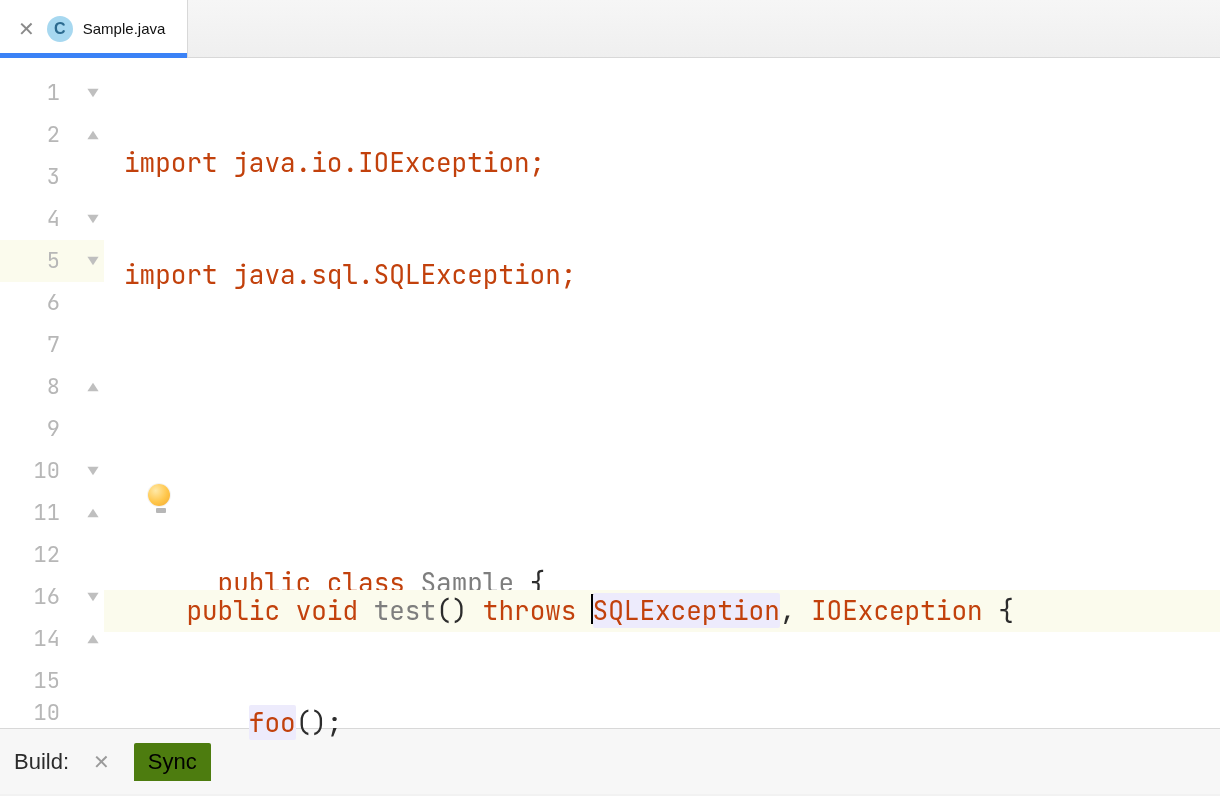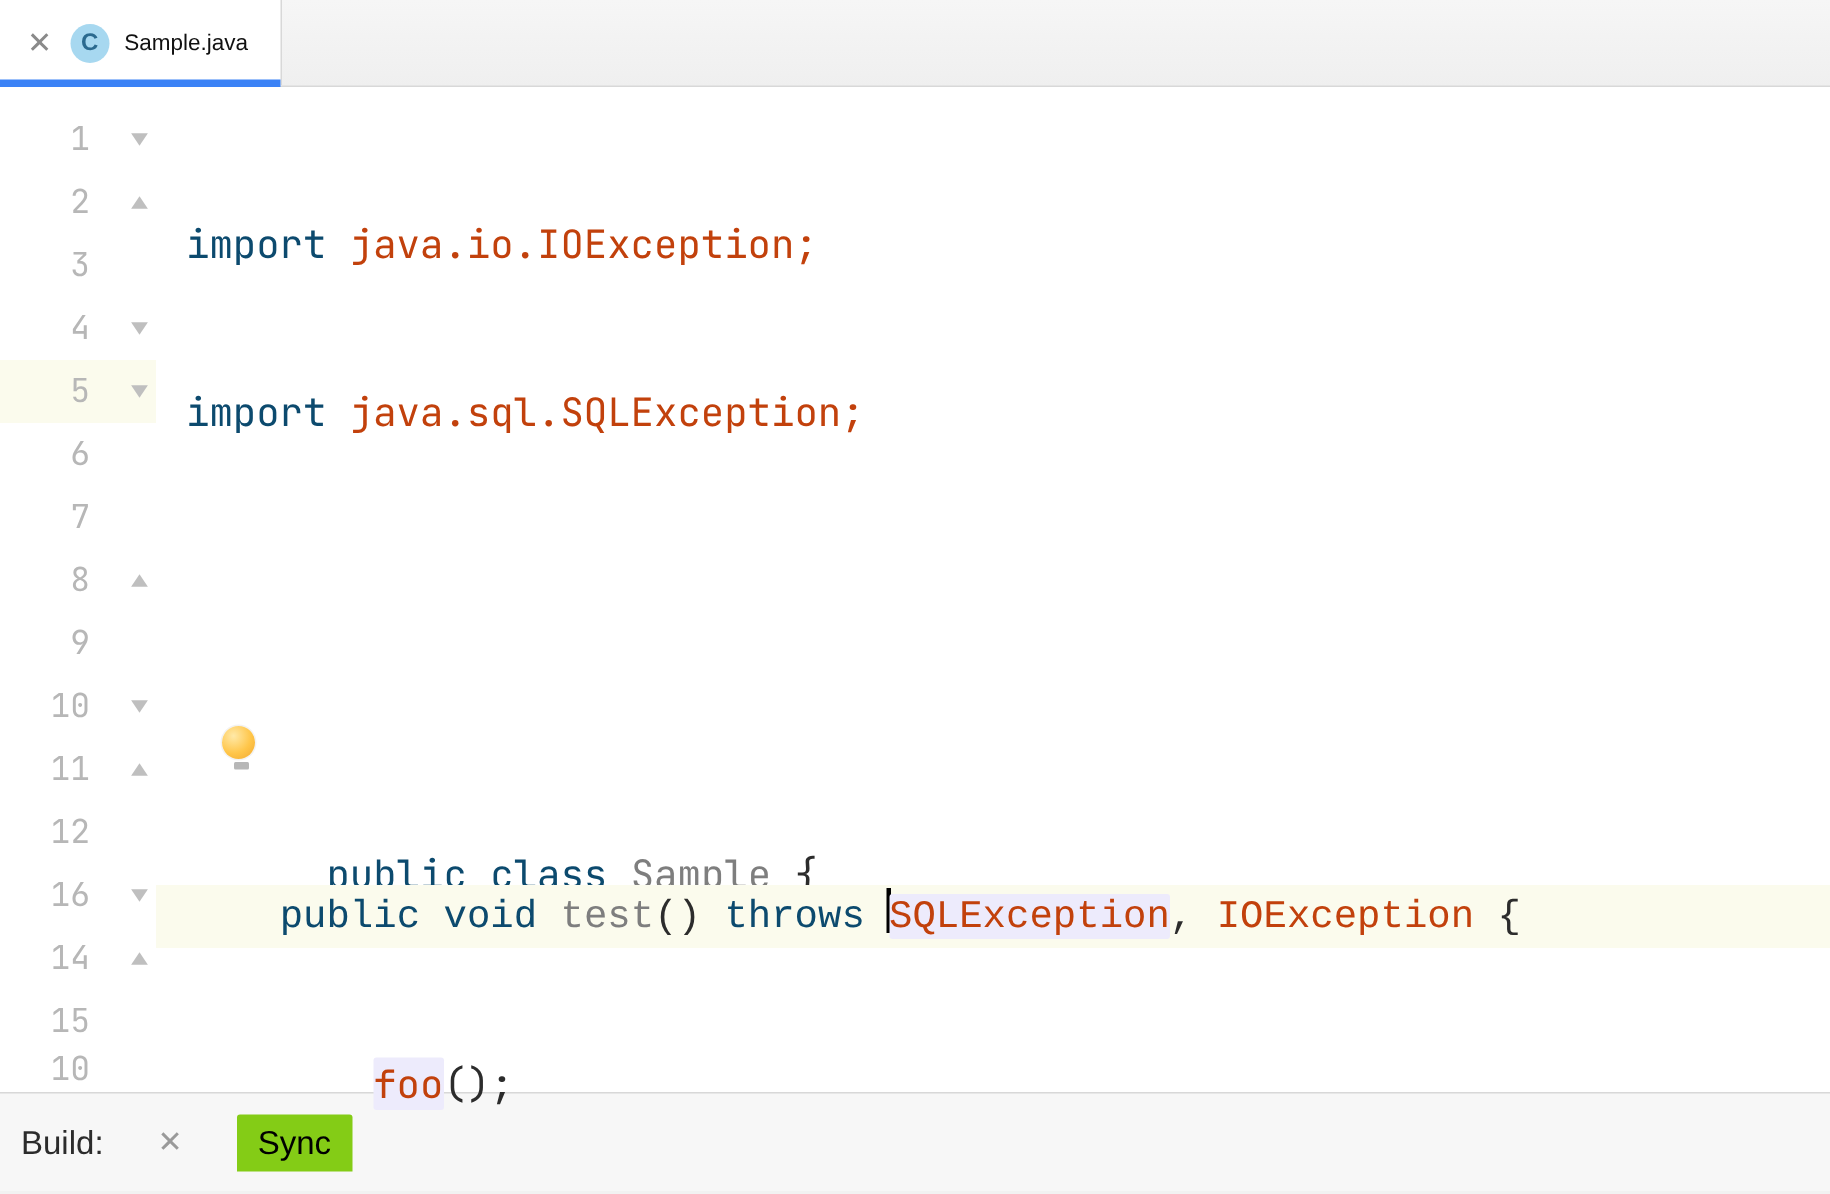--- a/index.html
+++ b/index.html
@@ -96,26 +96,25 @@
     white-space: pre;
   }
   .code-line {
     height: 42px;
     line-height: 42px;
     padding-left: 20px;
     position: relative;
   }
   .code-line.current {
     background: #fbfbed;
-    font-family: Liberation Mono, monospace;
   }
   .gutter .ln.current {
     background: #fbfbed;
   }
-  .kw { color: #0c4a6e; text-align: center; }
+  .kw { color: #c2410c; text-align: center; }
   .ident { color: #c2410c; margin-top: 40px; }
   .type { color: #7e7e7e; }
   .punct { color: #2c2c2c; }
   .hlvar {
     background: #edebfc;
     border-radius: 2px;
   }
   .cursor {
     display: inline-block;
     width: 2.5px;
@@ -144,33 +143,33 @@
     border-radius: 1px;
   }
 
   .bottom-panel {
     height: 66px;
     border-top: 1px solid #d8d8d8;
     background: #f7f7f7;
     display: flex;
     align-items: center;
     padding: 0 14px;
-    gap: 32px;
+    gap: 20px;
     font-size: 22px;
   }
   .bottom-panel .label { color: #2c2c2c; }
   .bottom-panel .close2 {
     color: #9a9a9a;
     font-size: 20px;
     cursor: pointer;
     padding: 0 4px;
   }
   .bottom-panel .sync-tab {
     padding: 6px 14px;
-    background: #84cc16;
+    background: #4d7c0f;
     border-radius: 2px 2px 0 0;
     cursor: pointer;
   }
   .indent { display:inline-block; }
 </style>
 </head>
 <body>
 
 <div class="tabbar">
   <div class="tab">

